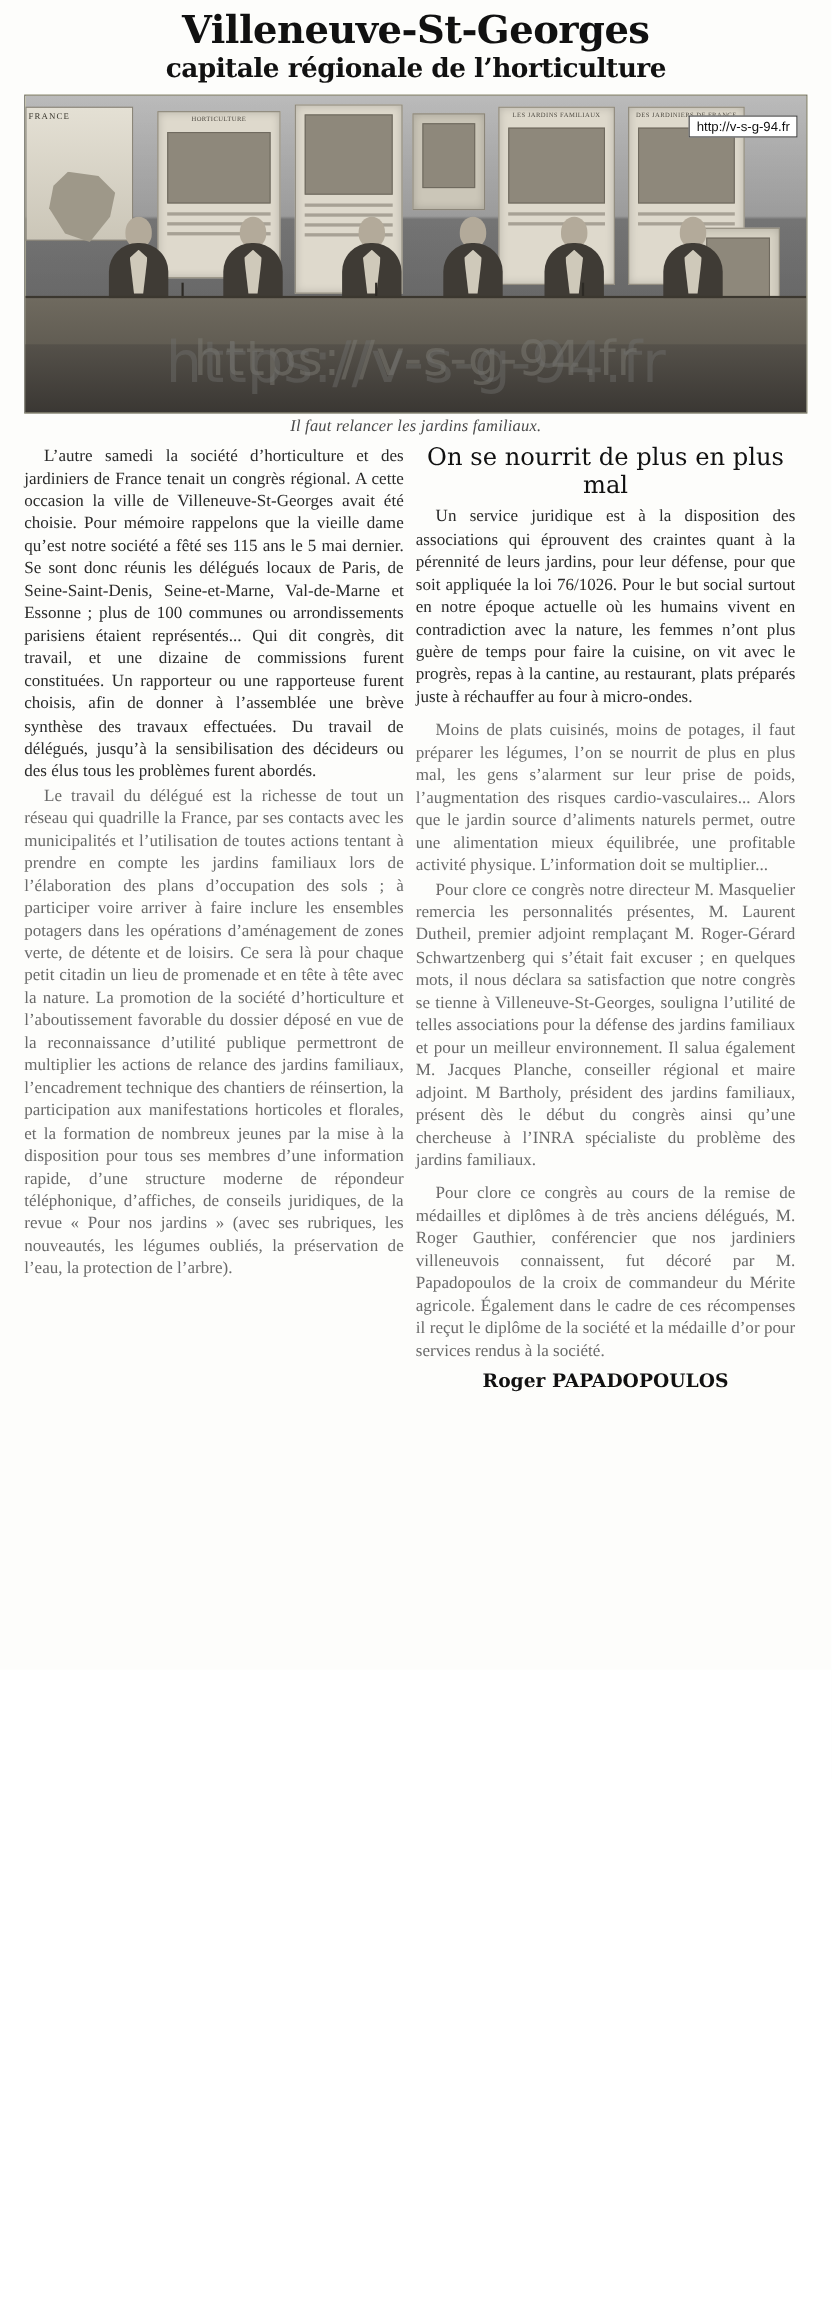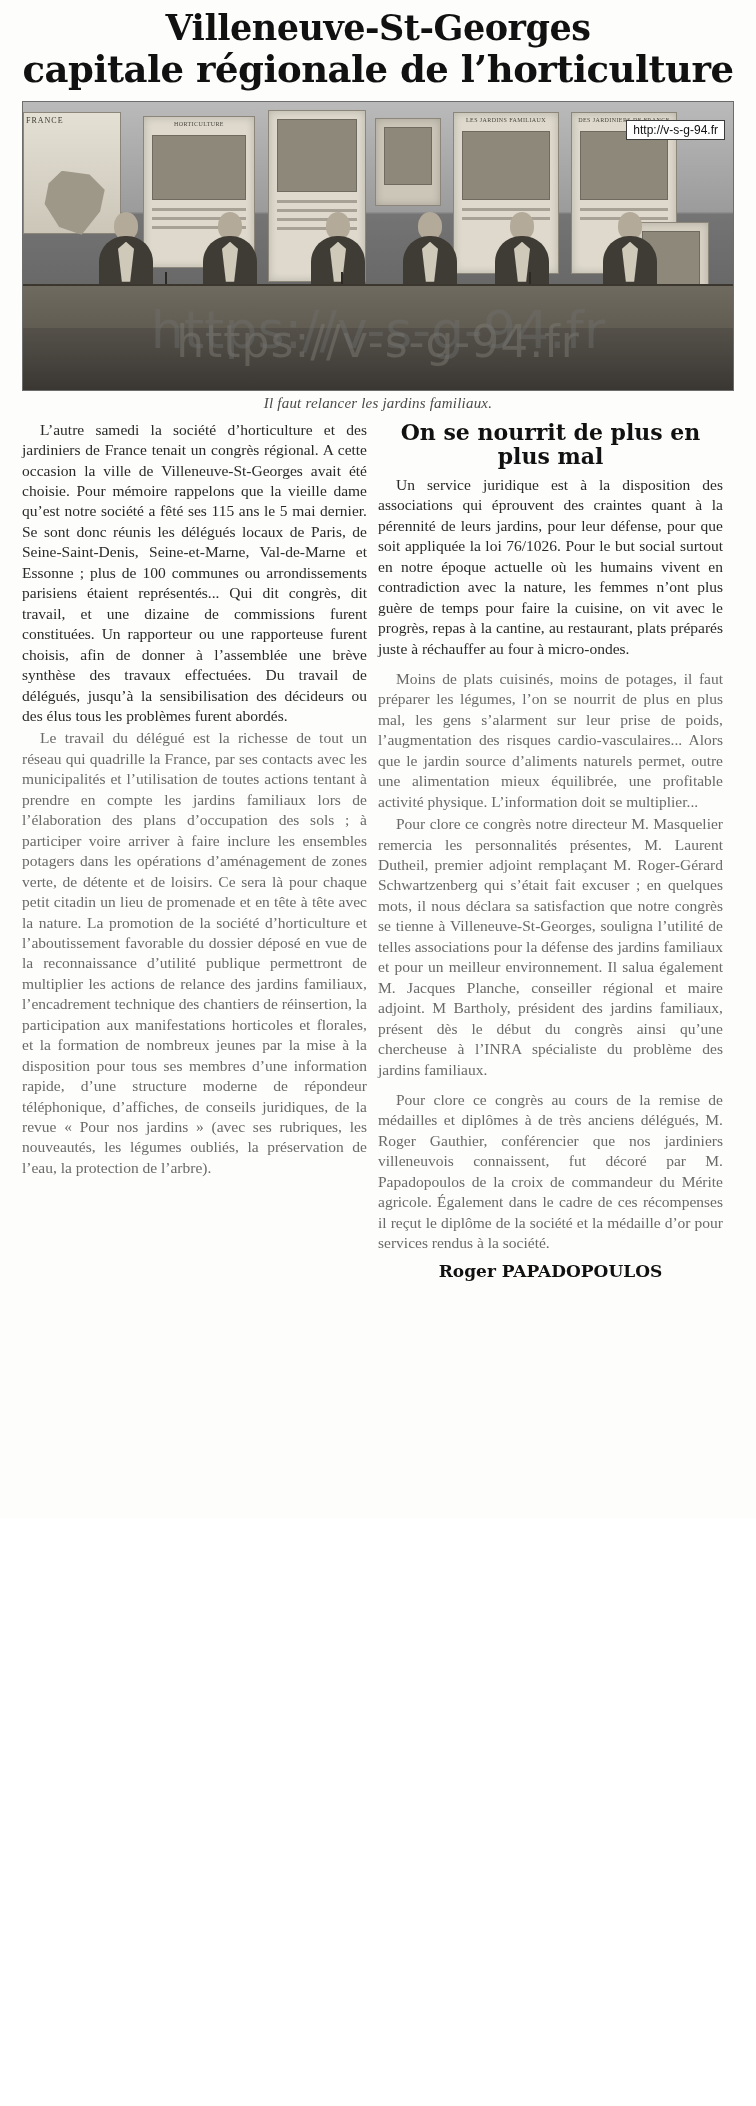--- a/index.html
+++ b/index.html
@@ -29,21 +29,21 @@
     font-weight: bold;
     color: #111;
     letter-spacing: -0.5px;
     line-height: 1.12;
   }
   .headline .l1 {
     font-size: 35px;
     display: block;
   }
   .headline .l2 {
-    font-size: 37px;
+    font-size: 24px;
     display: block;
     margin-top: 2px;
   }
 
   
   .photo-wrap {
     position: relative;
     margin-top: 10px;
     width: 712px;
     height: 290px;
@@ -204,21 +204,21 @@
     font-family: "Liberation Serif", serif;
   }
   .col p {
     margin: 0 0 0 0;
     text-indent: 18px;
   }
   .col p + p { margin-top: 2px; }
   .subhead {
     text-align: center;
     font-family: "DejaVu Serif", serif;
-    font-weight: bold;
+    font-weight: normal;
     font-size: 22px;
     line-height: 1.12;
     color: #111;
     margin: 12px 0 6px;
   }
   .faded {
     color: #6a6a6a;
   }
   .gap { height: 10px; }
   .byline {

